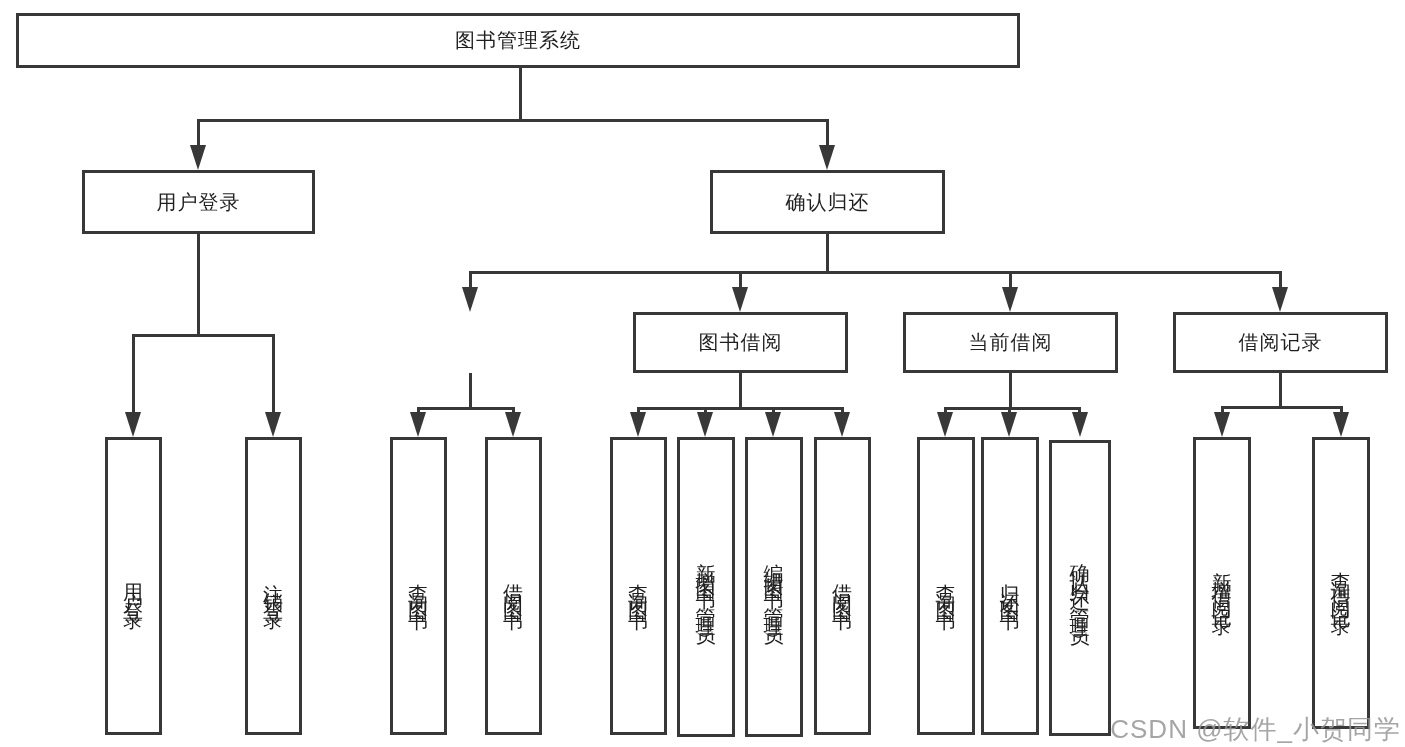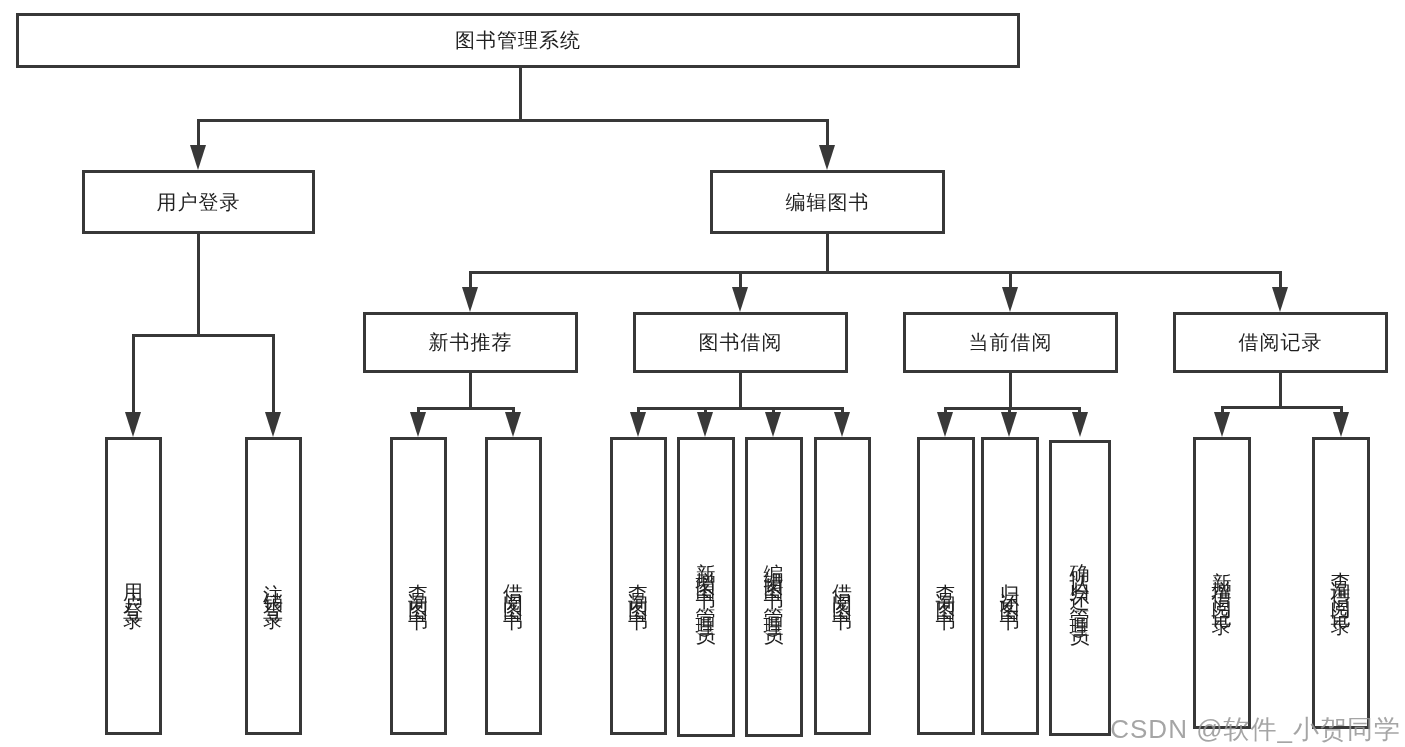--- a/index.html
+++ b/index.html
@@ -120,23 +120,22 @@
   <div class="line" style="left:1279px; top:373px; width:3px; height:36px;"></div>
   <div class="line" style="left:1221px; top:406px; width:122px; height:3px;"></div>
   <div class="line" style="left:1221px; top:406px; width:3px; height:11px;"></div>
   <div class="line" style="left:1340px; top:406px; width:3px; height:11px;"></div>
   <div class="arrow" style="left:1214px; top:412px;"></div>
   <div class="arrow" style="left:1333px; top:412px;"></div>
 
   <div class="hbox" style="left:16px; top:13px; width:1004px; height:55px;">图书管理系统</div>
 
   <div class="hbox" style="left:82px; top:170px; width:233px; height:64px;">用户登录</div>
-  <div class="hbox" style="left:710px; top:170px; width:235px; height:64px;">编辑图书</div>
+  <div class="hbox" style="left:710px; top:170px; width:235px; height:64px;">确认归还</div>
 
-  <div class="hbox" style="left:363px; top:312px; width:215px; height:61px;">新书推荐</div>
   <div class="hbox" style="left:633px; top:312px; width:215px; height:61px;">图书借阅</div>
   <div class="hbox" style="left:903px; top:312px; width:215px; height:61px;text-align:center;">当前借阅</div>
   <div class="hbox" style="left:1173px; top:312px; width:215px; height:61px;text-align:center;">借阅记录</div>
 
   <div class="vbox" style="left:105px; top:437px; width:57px; height:298px;">用户登录</div>
   <div class="vbox" style="left:245px; top:437px; width:57px; height:298px;">注销登录</div>
 
   <div class="vbox" style="left:390px; top:437px; width:57px; height:298px;">查询图书</div>
   <div class="vbox" style="left:485px; top:437px; width:57px; height:298px;">借阅图书</div>
 

